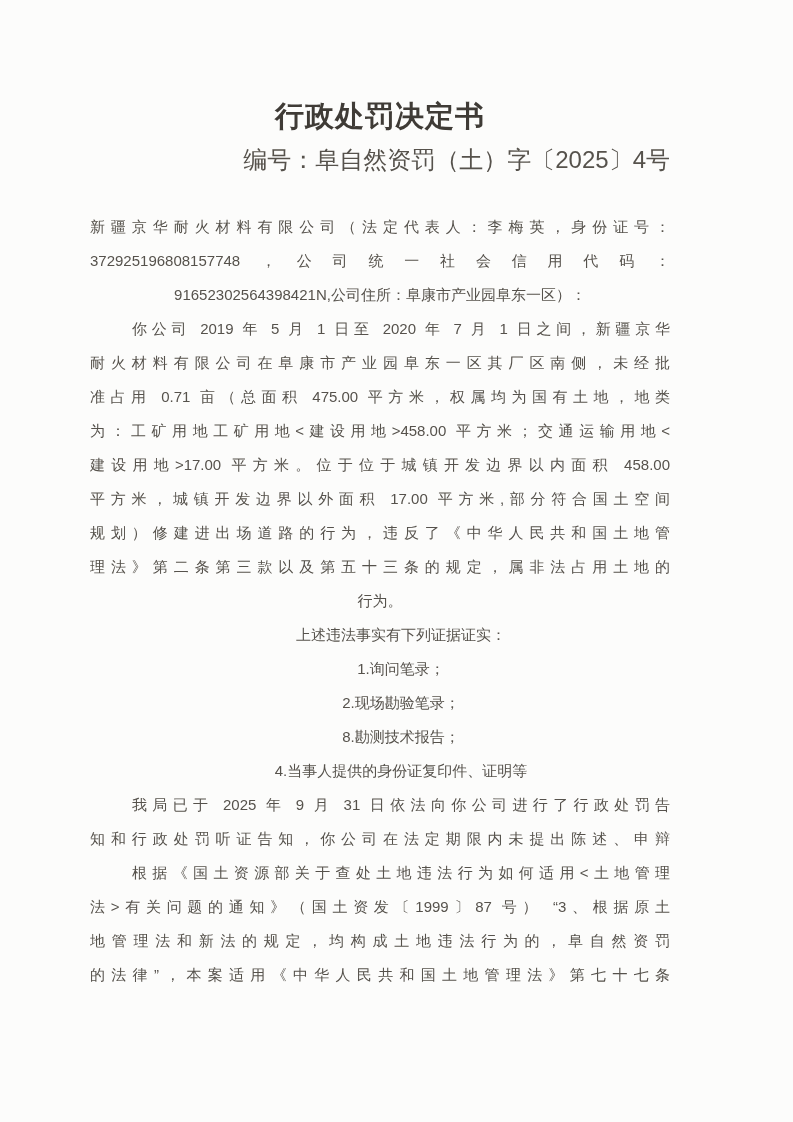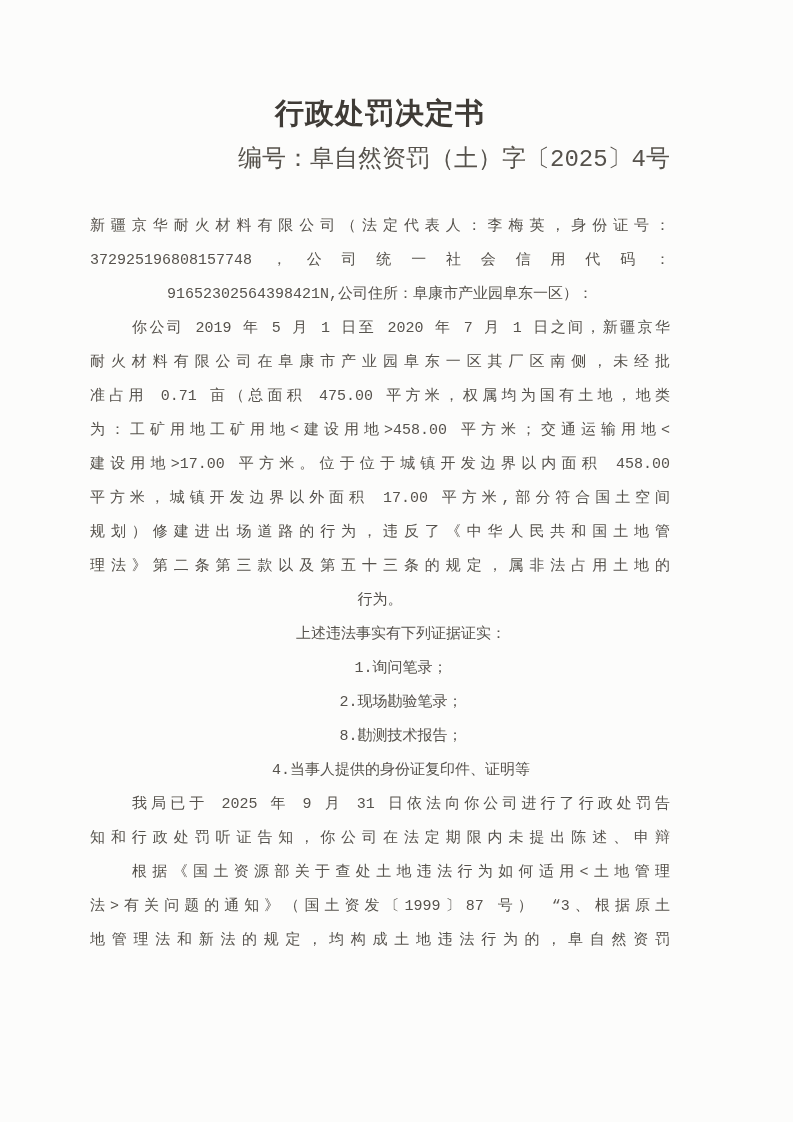--- a/index.html
+++ b/index.html
@@ -5,21 +5,21 @@
   :root{
     --paper:#fcfcfb;
     --ink:#56524c;
     --ink-dark:#3f3b36;
   }
   html,body{margin:0;padding:0;background:var(--paper);}
   .page{
     width:760px;height:1122px;box-sizing:border-box;position:relative;
     background:var(--paper);
     padding:96px 90px 0 90px;
-    font-family:Liberation Mono, monospace;
+    font-family:Liberation Sans, sans-serif;
     color:var(--ink);
     overflow:hidden;
   }
   .doc-title{
     margin:0;text-align:center;
     font-size:29px;line-height:40px;font-weight:bold;
     letter-spacing:1px;color:var(--ink-dark);
   }
   .doc-number{
     margin-top:11px;text-align:right;
@@ -58,15 +58,16 @@
     <div class="line ind">上述违法事实有下列证据证实：</div>
     <div class="line ind">1.询问笔录；</div>
     <div class="line ind">2.现场勘验笔录；</div>
     <div class="line ind">8.勘测技术报告；</div>
     <div class="line ind">4.当事人提供的身份证复印件、证明等</div>
     <div class="line fill ind">我局已于 2025 年 9 月 31 日依法向你公司进行了行政处罚告</div>
     <div class="line fill">知和行政处罚听证告知，你公司在法定期限内未提出陈述、申辩</div>
     <div class="line fill ind">根据《国土资源部关于查处土地违法行为如何适用&lt;土地管理</div>
     <div class="line fill">法&gt;有关问题的通知》（国土资发〔1999〕87 号） “3、根据原土</div>
     <div class="line fill">地管理法和新法的规定，均构成土地违法行为的，阜自然资罚</div>
+    <div class="line fill">的法律”，本案适用《中华人民共和国土地管理法》第七十七条</div>
   </div>
 
 </div>
 
 </body></html>

